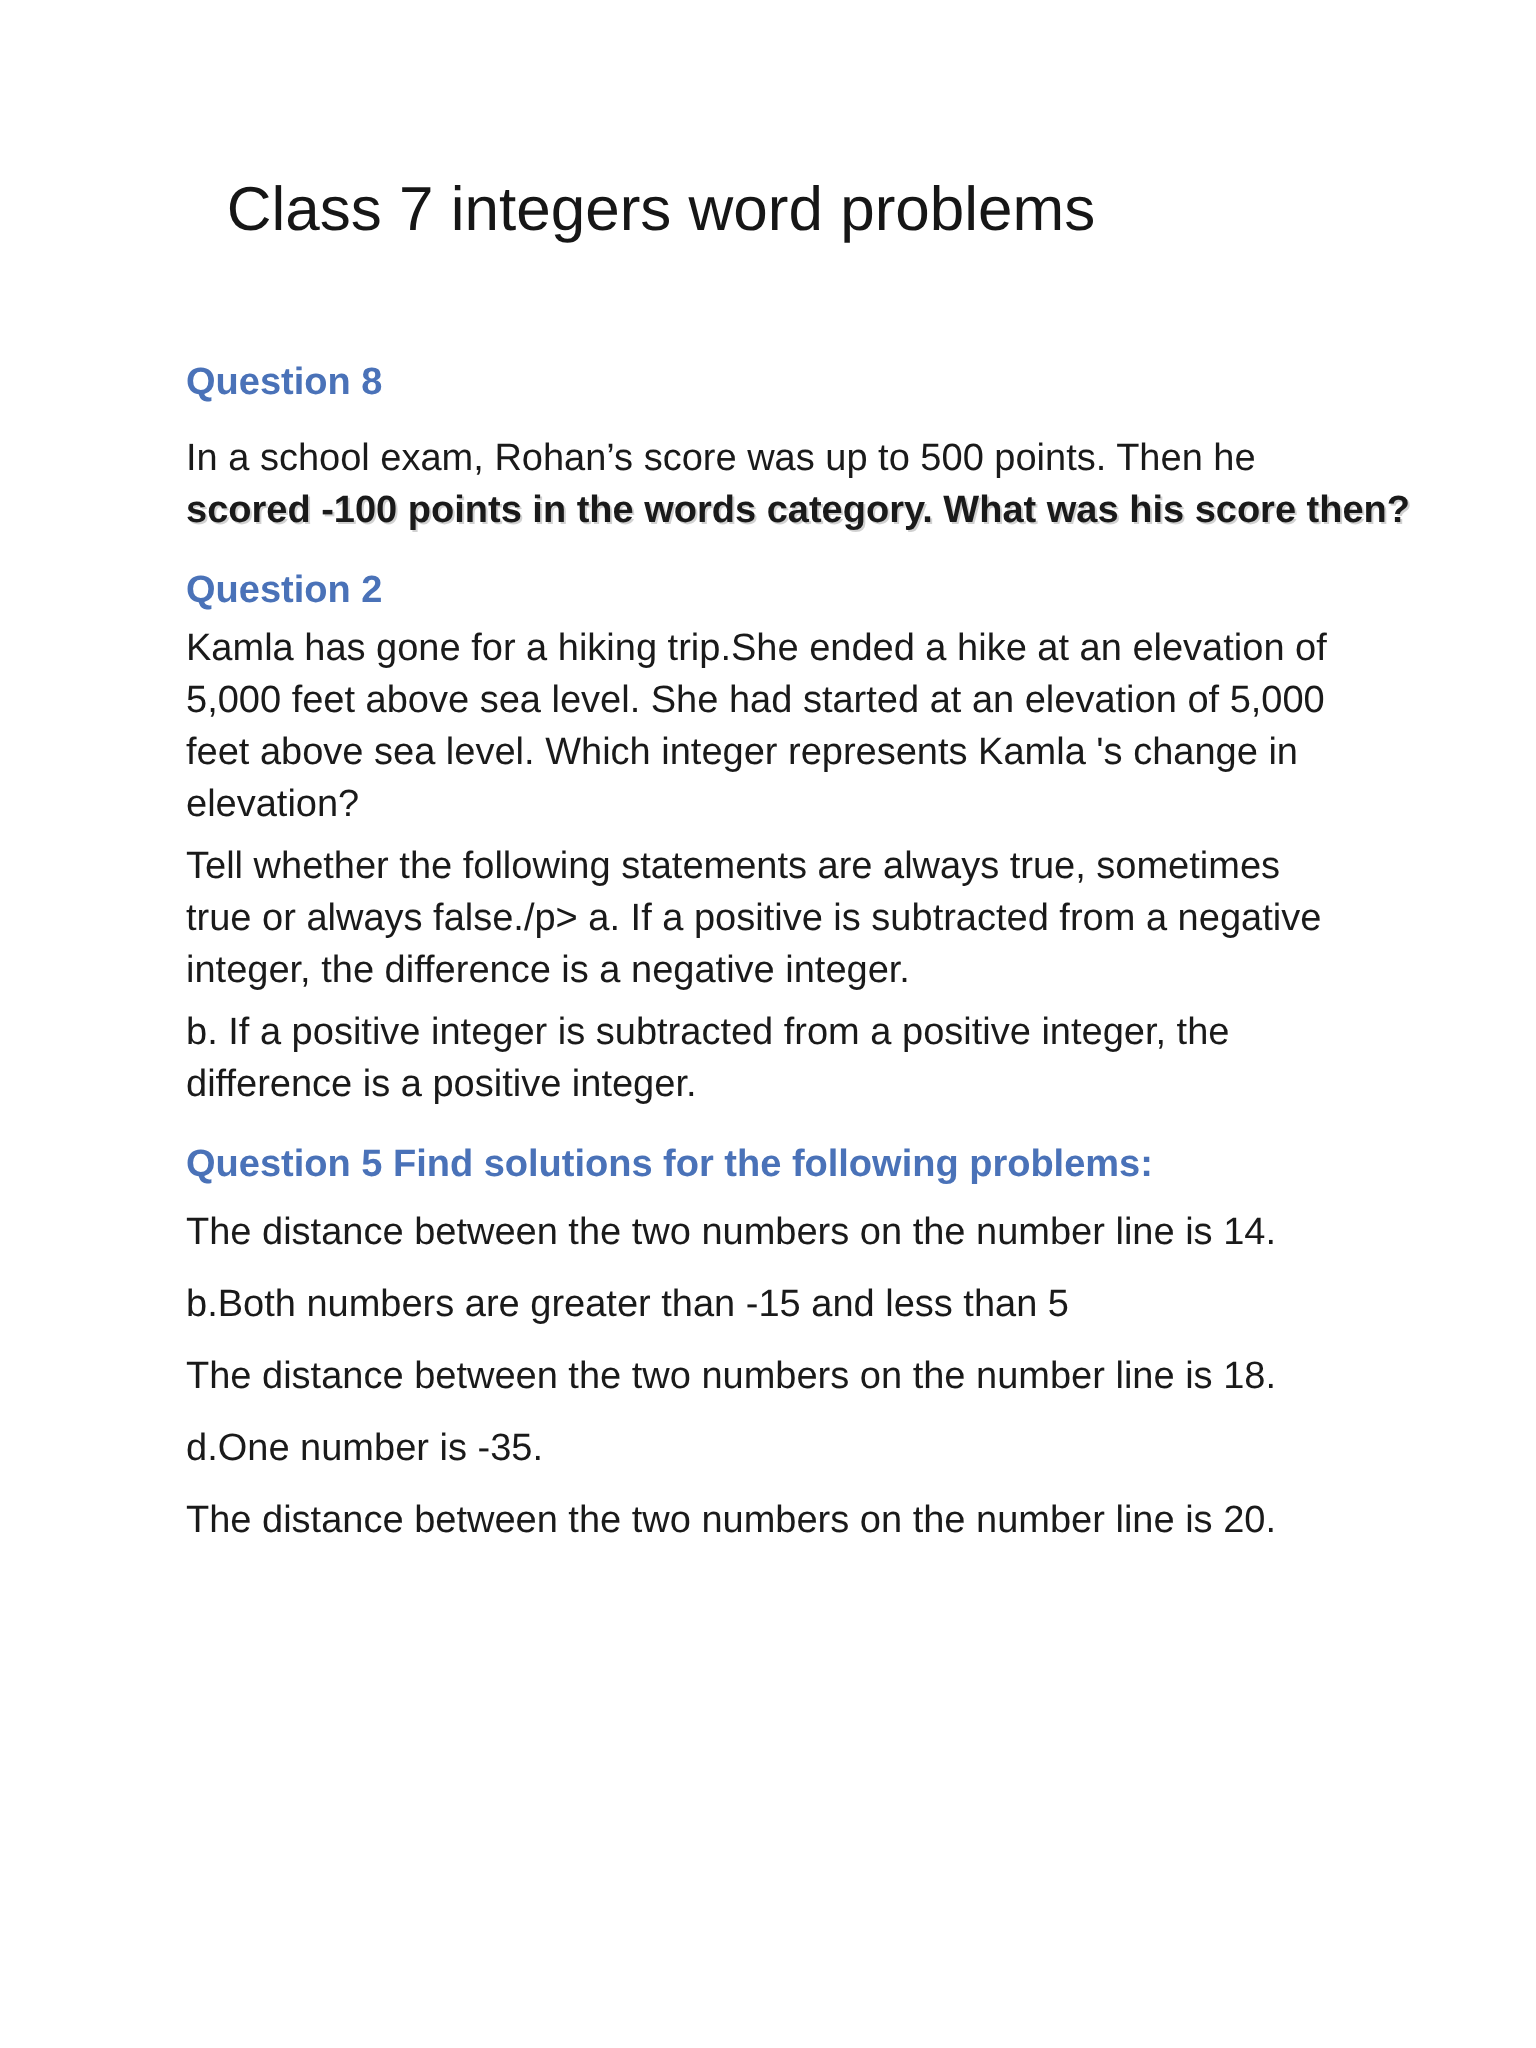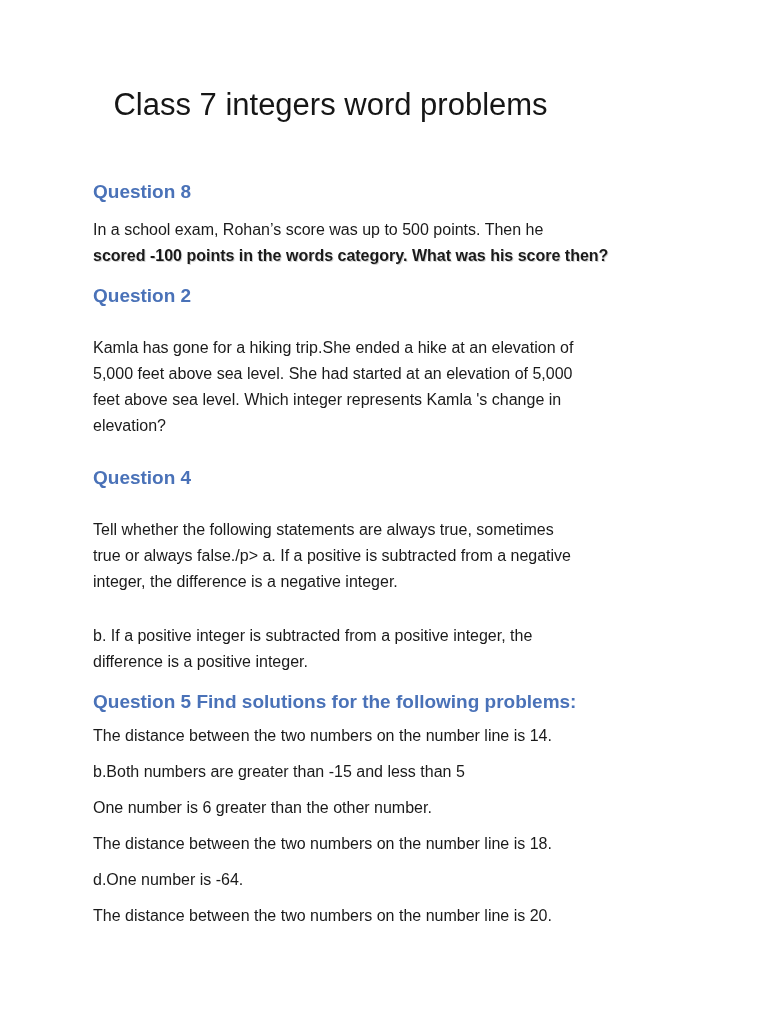--- a/index.html
+++ b/index.html
@@ -34,35 +34,35 @@
   .qh {
     margin: 0;
     font-size: 19px;
     line-height: 22px;
     font-weight: 700;
     color: var(--heading-blue);
     white-space: pre;
   }
   .para {
     margin: 0;
-    font-size: 16px;
+    font-size: 19px;
     line-height: 26px;
     color: var(--body-text);
     white-space: pre;
   }
   .emph {
     font-weight: 700;
     text-shadow: 1px 1px 0 rgba(0,0,0,0.18);
     text-align: center;
   }
   .mt57 { margin-top: 57px; }
   .mt16 { margin-top: 16px; }
   .mt15 { margin-top: 15px; }
   .mt14 { margin-top: 14px; }
-  .mt12 { margin-top: 28px; }
+  .mt12 { margin-top: 5px; }
   .mt11 { margin-top: 16px; }
   .mt10 { margin-top: 10px; }
   .mt0  { margin-top: 0; }
 </style>
 </head>
 <body>
 
 <div class="page">
 
   <h1 class="title">Class 7 integers word problems</h1>
@@ -70,28 +70,26 @@
   <h2 class="qh mt57">Question 8</h2>
   <p class="para mt14">In a school exam, Rohan’s score was up to 500 points. Then he</p>
   <p class="para emph mt0">scored -100 points in the words category. What was his score then?</p>
 
   <h2 class="qh mt16">Question 2</h2>
   <p class="para mt12">Kamla has gone for a hiking trip.She ended a hike at an elevation of
 5,000 feet above sea level. She had started at an elevation of 5,000
 feet above sea level. Which integer represents Kamla 's change in
 elevation?</p>
 
-  <h2 class="qh mt12">Question 4</h2>
   <p class="para mt12">Tell whether the following statements are always true, sometimes
 true or always false./p&gt; a. If a positive is subtracted from a negative
 integer, the difference is a negative integer.</p>
   <p class="para mt12">b. If a positive integer is subtracted from a positive integer, the
 difference is a positive integer.</p>
 
   <h2 class="qh mt11">Question 5 Find solutions for the following problems:</h2>
   <p class="para mt10">The distance between the two numbers on the number line is 14.</p>
   <p class="para mt10">b.Both numbers are greater than -15 and less than 5</p>
-  <p class="para mt10">One number is 6 greater than the other number.</p>
   <p class="para mt10">The distance between the two numbers on the number line is 18.</p>
-  <p class="para mt10">d.One number is -64.</p>
+  <p class="para mt10">d.One number is -35.</p>
   <p class="para mt10">The distance between the two numbers on the number line is 20.</p>
 
 </div>
 
 </body></html>

